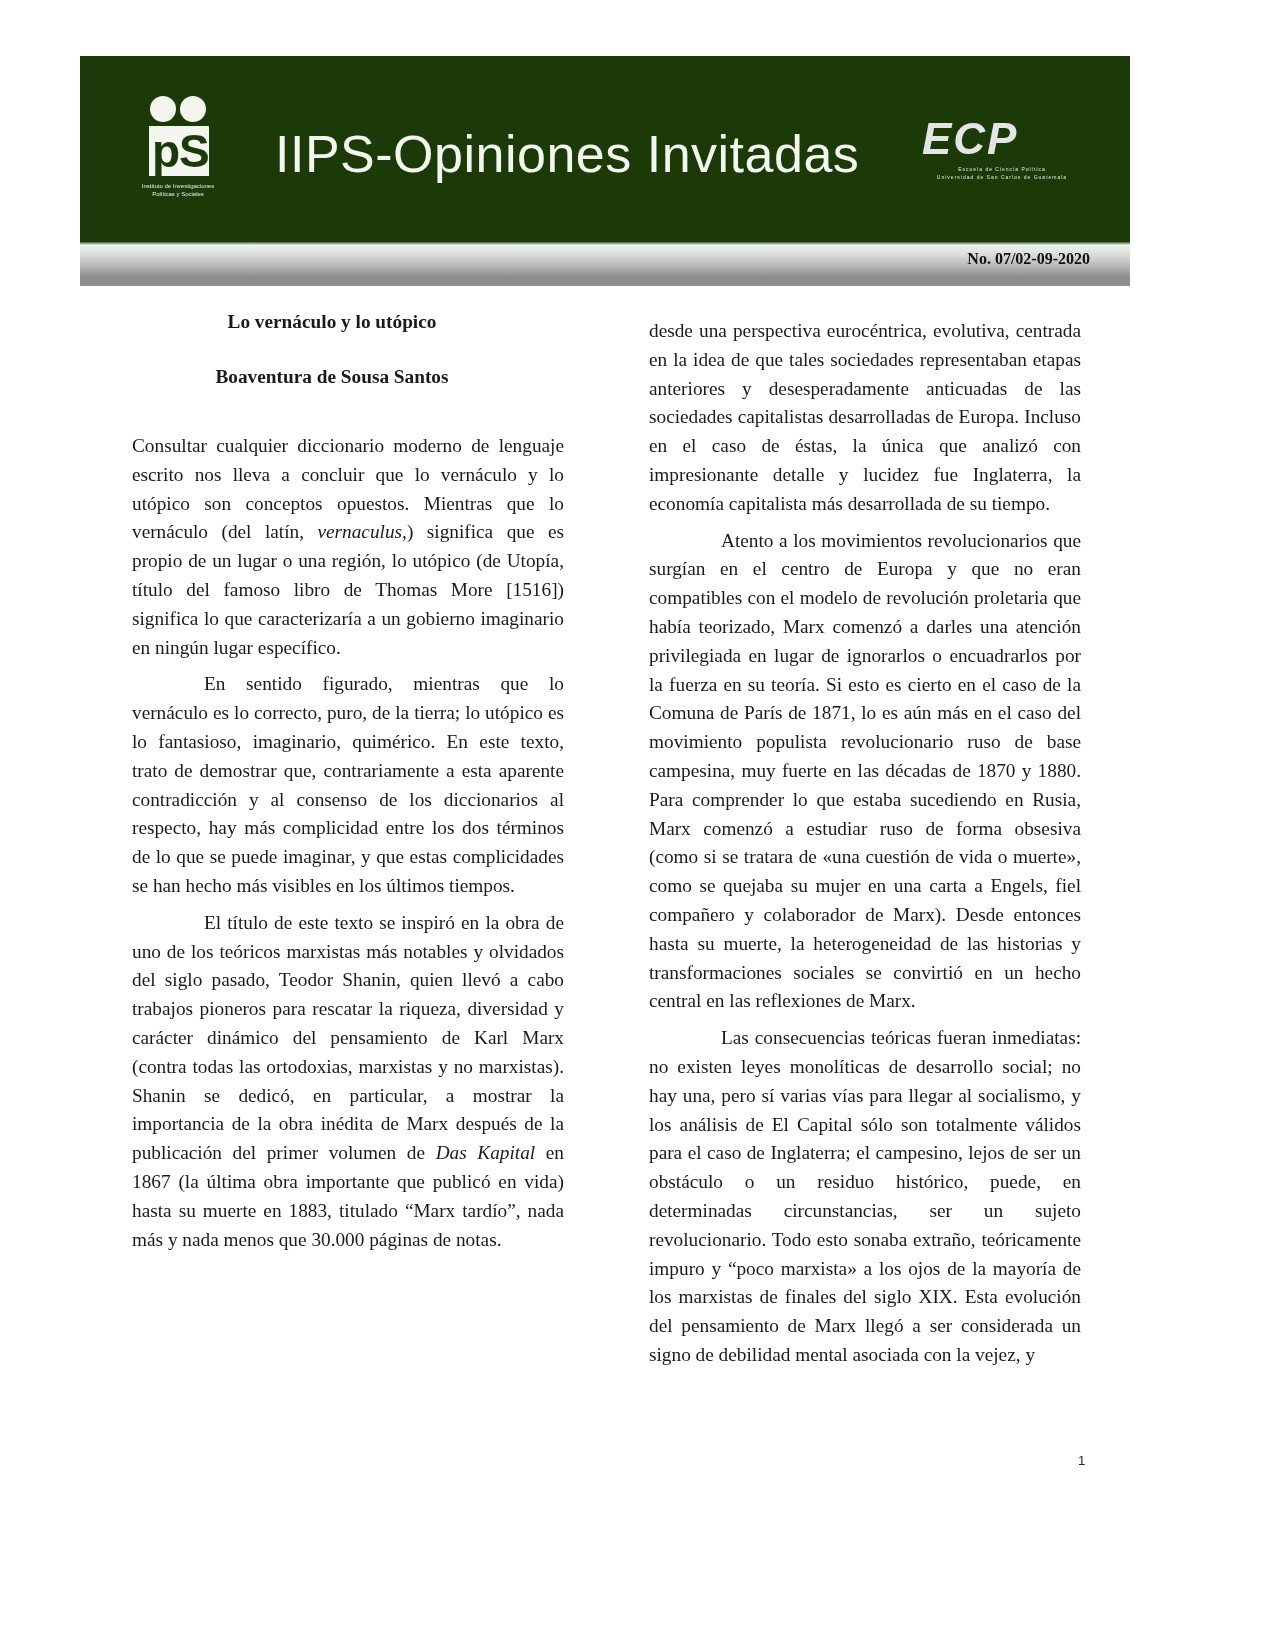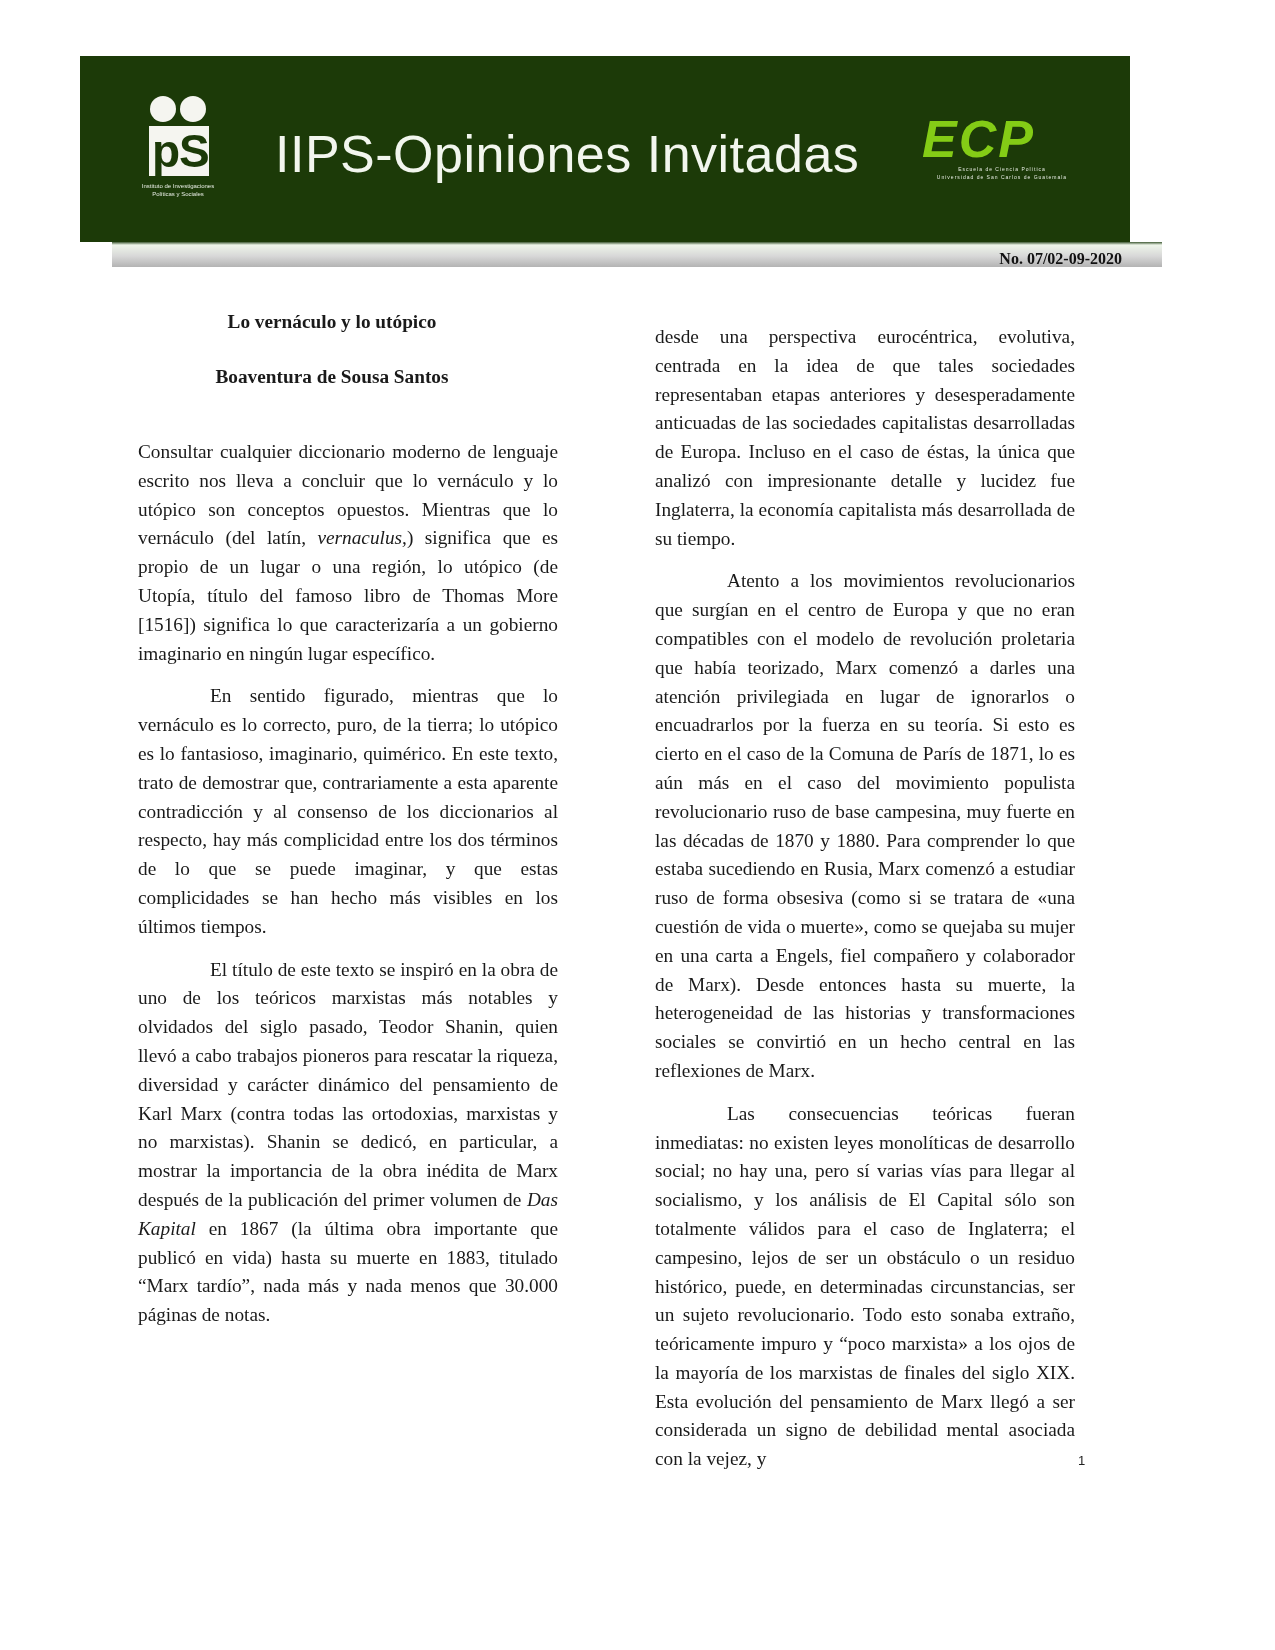--- a/index.html
+++ b/index.html
@@ -7,28 +7,28 @@
   .banner { position: absolute; left: 80px; top: 56px; width: 1050px; height: 186px; background: #1c3a08; }
   .banner-title { position: absolute; left: 195px; top: 52px; font-family: Liberation Sans, sans-serif; font-size: 52px; color: #f2f6ee; letter-spacing: 0.5px; white-space: nowrap; margin-top: 16px; }
   .logo-iips { position: absolute; left: 50px; top: 40px; width: 96px; height: 110px; }
   .dot { position: absolute; width: 26px; height: 26px; border-radius: 50%; background: #f5f5f0; top: 0; }
   .dot.d1 { left: 20px; } .dot.d2 { left: 50px; }
   .ps-box { position: absolute; left: 19px; top: 30px; width: 60px; height: 50px; background: #f5f5f0; }
   .ps-box .p, .ps-box .s { position: absolute; top: 2px; font-family: "Liberation Sans", sans-serif; font-weight: bold; font-size: 46px; line-height: 46px; color: #1c3a08; }
   .ps-box .p { left: 3px; } .ps-box .s { left: 30px; }
   .logo-caption { position: absolute; left: 0; top: 86px; width: 96px; text-align: center; font-family: "Liberation Sans", sans-serif; font-size: 6px; line-height: 8px; color: #e8ede4; }
   .logo-ecp { position: absolute; left: 842px; top: 58px; width: 160px; height: 70px; }
-  .ecp-text { font-family: "Liberation Sans", sans-serif; font-weight: bold; font-size: 52px; line-height: 50px; color: #84cc16; letter-spacing: 2px; font-style: italic; }
+  .ecp-text { font-family: "Liberation Sans", sans-serif; font-weight: bold; font-size: 44px; line-height: 50px; color: #e5e5e5; letter-spacing: 2px; font-style: italic; }
   .ecp-sub { font-family: "Liberation Sans", sans-serif; font-size: 5px; line-height: 6px; color: #e8ede4; letter-spacing: 1px; margin-top: 2px; text-align: center; }
-  .band { position: absolute; left: 80px; top: 242px; width: 1050px; height: 25px; background: linear-gradient(to bottom, #3f5a34 0px, #eef5ea 3px, #d8d8d8 14px, #b0b0b0 26px, #8e8e8e 35px); margin-left: 32px; }
+  .band { position: absolute; left: 80px; top: 242px; width: 1050px; height: 44px; background: linear-gradient(to bottom, #3f5a34 0px, #eef5ea 3px, #d8d8d8 14px, #b0b0b0 26px, #8e8e8e 35px); }
   .issue-no { position: absolute; right: 40px; top: 8px; font-family: "Liberation Serif", serif; font-weight: bold; font-size: 16px; color: #111; }
   .col { position: absolute; width: 448px; font-size: 19.3px; line-height: 28.8px; text-align: justify; }
   .col-left { left: 124px; top: 424px; }
   .col-right { left: 641px; top: 309px; }
-  .col p { margin: 14px; }
+  .col p { margin: 8px; }
   .col p.indent { text-indent: 72px; }
   .art-title { position: absolute; left: 108px; width: 448px; text-align: center; font-weight: bold; font-size: 19.3px; }
   .t1 { top: 311px; }
   .t2 { top: 366px; }
   .page-num { position: absolute; left: 1078px; top: 1453px; font-family: "Liberation Sans", sans-serif; font-size: 13px; color: #222; }
 </style>
 </head>
 <body>
 
 <div class="banner">

